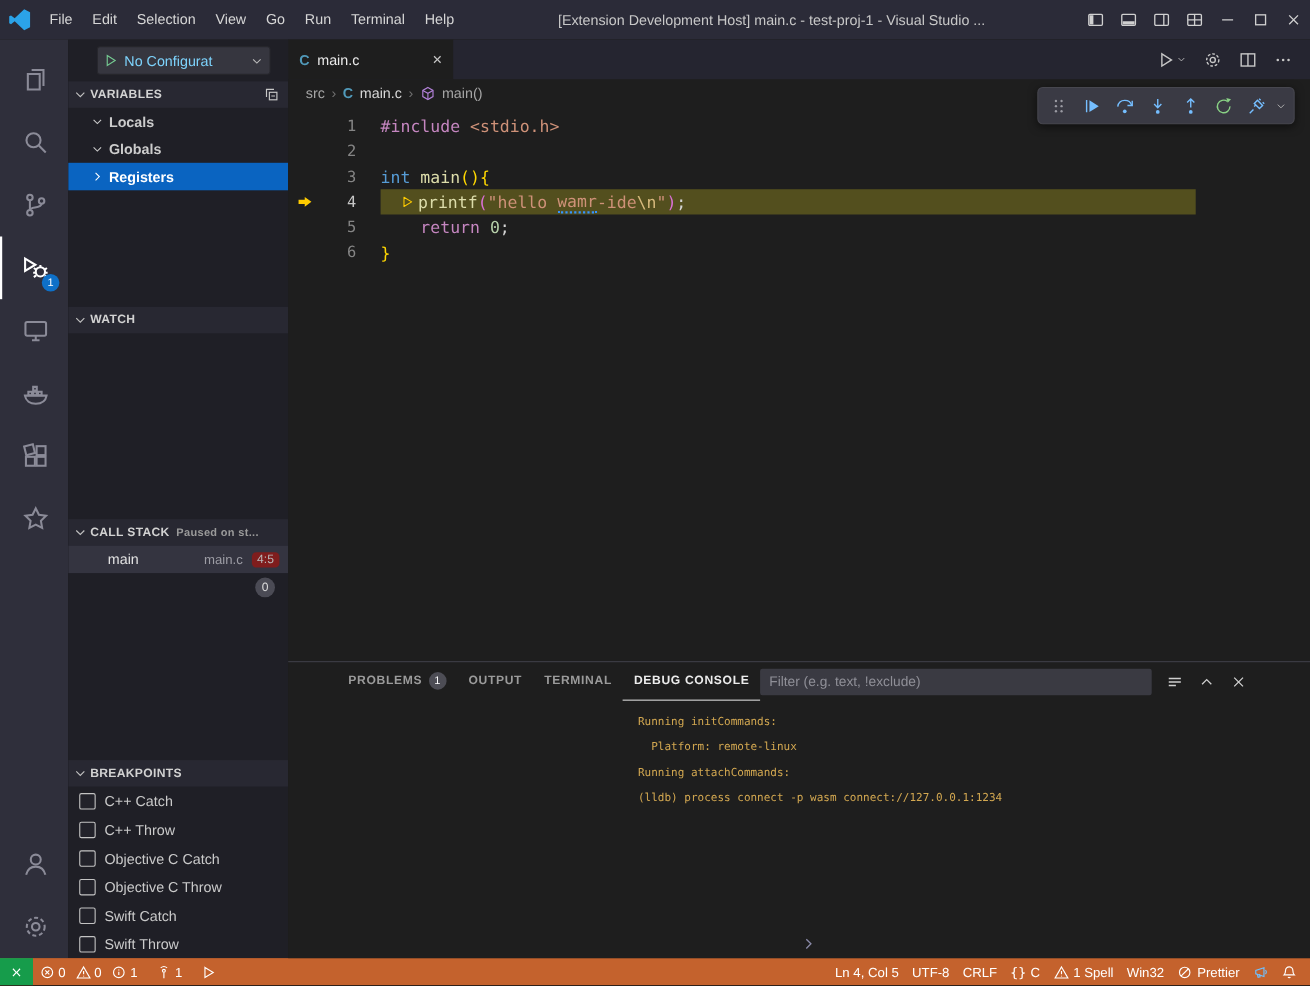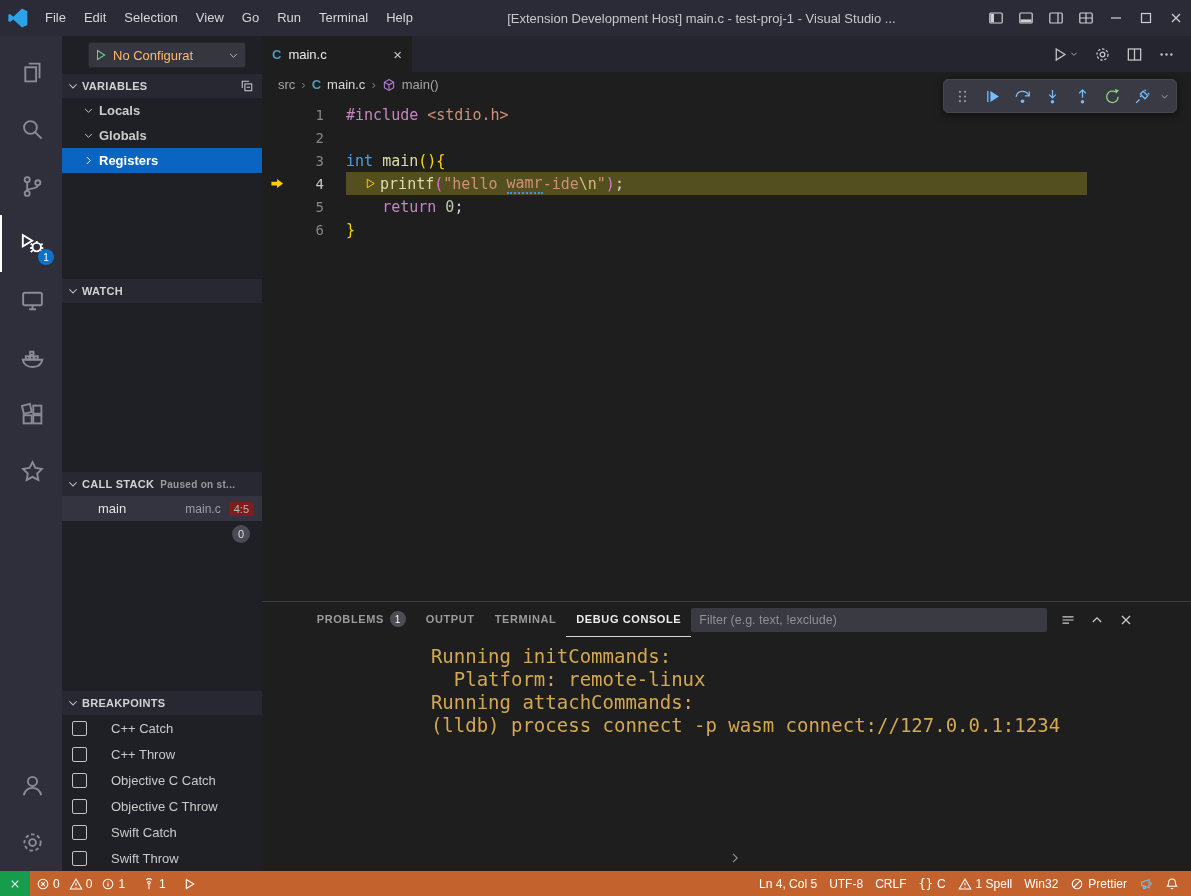--- a/index.html
+++ b/index.html
@@ -33,21 +33,21 @@
   .ab-badge{position:absolute;right:8px;bottom:7px;background:#0e70c8;color:#fff;border-radius:50%;
     min-width:16px;height:16px;font-size:10px;display:flex;align-items:center;justify-content:center;}
   .ab-flex{flex:1;}
 
   
   .sidebar{width:200px;background:#1f1f26;display:flex;flex-direction:column;overflow:hidden;}
   .sb-top{flex:0 0 38px;display:flex;align-items:center;padding-left:26px;padding-right:8px;}
   .config-box{width:158px;height:26px;background:#36363f;border:1px solid #27272d;border-radius:3px;
     display:flex;align-items:center;padding:0 5px;gap:5px;}
   .cfg-play{color:#74c991;}.cfg-play svg{width:14px;height:14px;}
-  .config-label{flex:1;font-size:13px;color:#fdba74;white-space:nowrap;overflow:hidden;}
+  .config-label{flex:1;font-size:13px;color:#7dd3fc;white-space:nowrap;overflow:hidden;}
   .cfg-chev{color:#bbb;}.cfg-chev svg{width:13px;height:13px;}
   .section-header{flex:0 0 24px;display:flex;align-items:center;font-size:11px;font-weight:bold;
     color:#d2d2d2;padding:0 8px 0 4px;background:#282832;letter-spacing:.3px;}
   .section-header .chev{color:#c0c0c0;margin-right:2px;}
   .section-header .chev svg{width:14px;height:14px;}
   .sh-hint{font-weight:bold;font-size:10px;color:#9a9a9a;margin-left:6px;flex:1;
     white-space:nowrap;overflow:hidden;}
   .sh-action{margin-left:auto;color:#c8c8c8;}
   .sh-action svg{width:14px;height:14px;}
   .tree-row{height:25px;display:flex;align-items:center;padding-left:20px;font-size:13px;
@@ -55,21 +55,21 @@
   .tree-row .chev svg{width:13px;height:13px;}
   .tree-row.selected{background:#0a64c1;color:#fff;}
   .frame-row{flex:0 0 25px;display:flex;align-items:center;background:#343440;
     padding:0 8px 0 36px;font-size:13px;color:#e2e2e2;}
   .frame-file{margin-left:auto;color:#9d9da5;font-size:12px;}
   .frame-loc{margin-left:8px;background:#7f1d1d;border-radius:4px;padding:1px 5px;
     font-size:11px;color:#b8b8b8;}
   .zero-badge-row{flex:0 0 26px;display:flex;justify-content:flex-end;align-items:center;padding-right:12px;}
   .zero-badge{width:18px;height:18px;border-radius:50%;background:#4b4b55;color:#ddd;font-size:11px;
     display:flex;align-items:center;justify-content:center;}
-  .bp-row{height:26px;display:flex;align-items:center;padding-left:10px;gap:24px;font-size:13px;color:#cacaca;}
+  .bp-row{height:26px;display:flex;align-items:center;padding-left:10px;gap:8px;font-size:13px;color:#cacaca;}
   .checkbox{width:15px;height:15px;border:1.4px solid #c3c3c3;border-radius:2px;background:#22222a;}
   .sb-flex{flex:1;}
 
   
   .editor-col{flex:1;display:flex;flex-direction:column;min-width:0;position:relative;background:#1e1e1e;}
   .tabbar{flex:0 0 36px;background:#252530;display:flex;align-items:stretch;}
   .tab{width:150px;background:#1e1e1e;display:flex;align-items:center;padding:0 10px;gap:7px;
     font-size:13px;color:#eaeaea;}
   .c-icon{color:#519aba;font-weight:bold;font-size:13px;}
   .tab-close{margin-left:auto;color:#c9c9c9;font-size:15px;line-height:1;}
@@ -115,21 +115,21 @@
   .ptab{padding:0 10px;height:100%;display:flex;align-items:center;gap:6px;font-size:11px;
     letter-spacing:.6px;color:#9b9b9b;border-bottom:1px solid transparent;font-weight:bold;}
   .ptab.active{color:#ececec;border-bottom-color:#d7d7d7;}
   .ptab-badge{background:#4d4d55;border-radius:50%;width:16px;height:16px;font-size:10px;color:#fff;
     display:flex;align-items:center;justify-content:center;font-weight:normal;}
   .panel-right{margin-left:auto;display:flex;align-items:center;gap:13px;padding-right:12px;}
   .filter-input{width:356px;height:24px;background:#3a3a42;border:none;border-radius:2px;color:#ccc;
     font-size:12.5px;padding:0 8px;font-family:"Liberation Sans",sans-serif;outline:none;}
   .filter-input::placeholder{color:#8f8f97;}
   .pn-ic{color:#cfcfcf;display:flex;}
-  .console{flex:1;padding:8px 0 0 38px;font-family:"DejaVu Sans Mono",monospace;font-size:19px;
+  .console{flex:1;padding:8px 0 0 38px;font-family:"DejaVu Sans Mono",monospace;font-size:10px;
     line-height:23px;color:#d3a851;overflow:hidden;}
   .console-line{white-space:pre;}
   .prompt-row{flex:0 0 26px;display:flex;align-items:center;padding-left:16px;color:#8a8aa8;}
 
   
   .statusbar{flex:0 0 25px;background:#c4622d;display:flex;align-items:center;color:#fff;font-size:12px;}
   .remote-chip{height:100%;background:#169c4b;display:flex;align-items:center;padding:0 8px;color:#fff;}
   .remote-chip svg{width:14px;height:14px;}
   .sb-item{display:flex;align-items:center;gap:4px;padding:0 6px;height:100%;white-space:nowrap;}
   .sb-item svg{width:14px;height:14px;}

